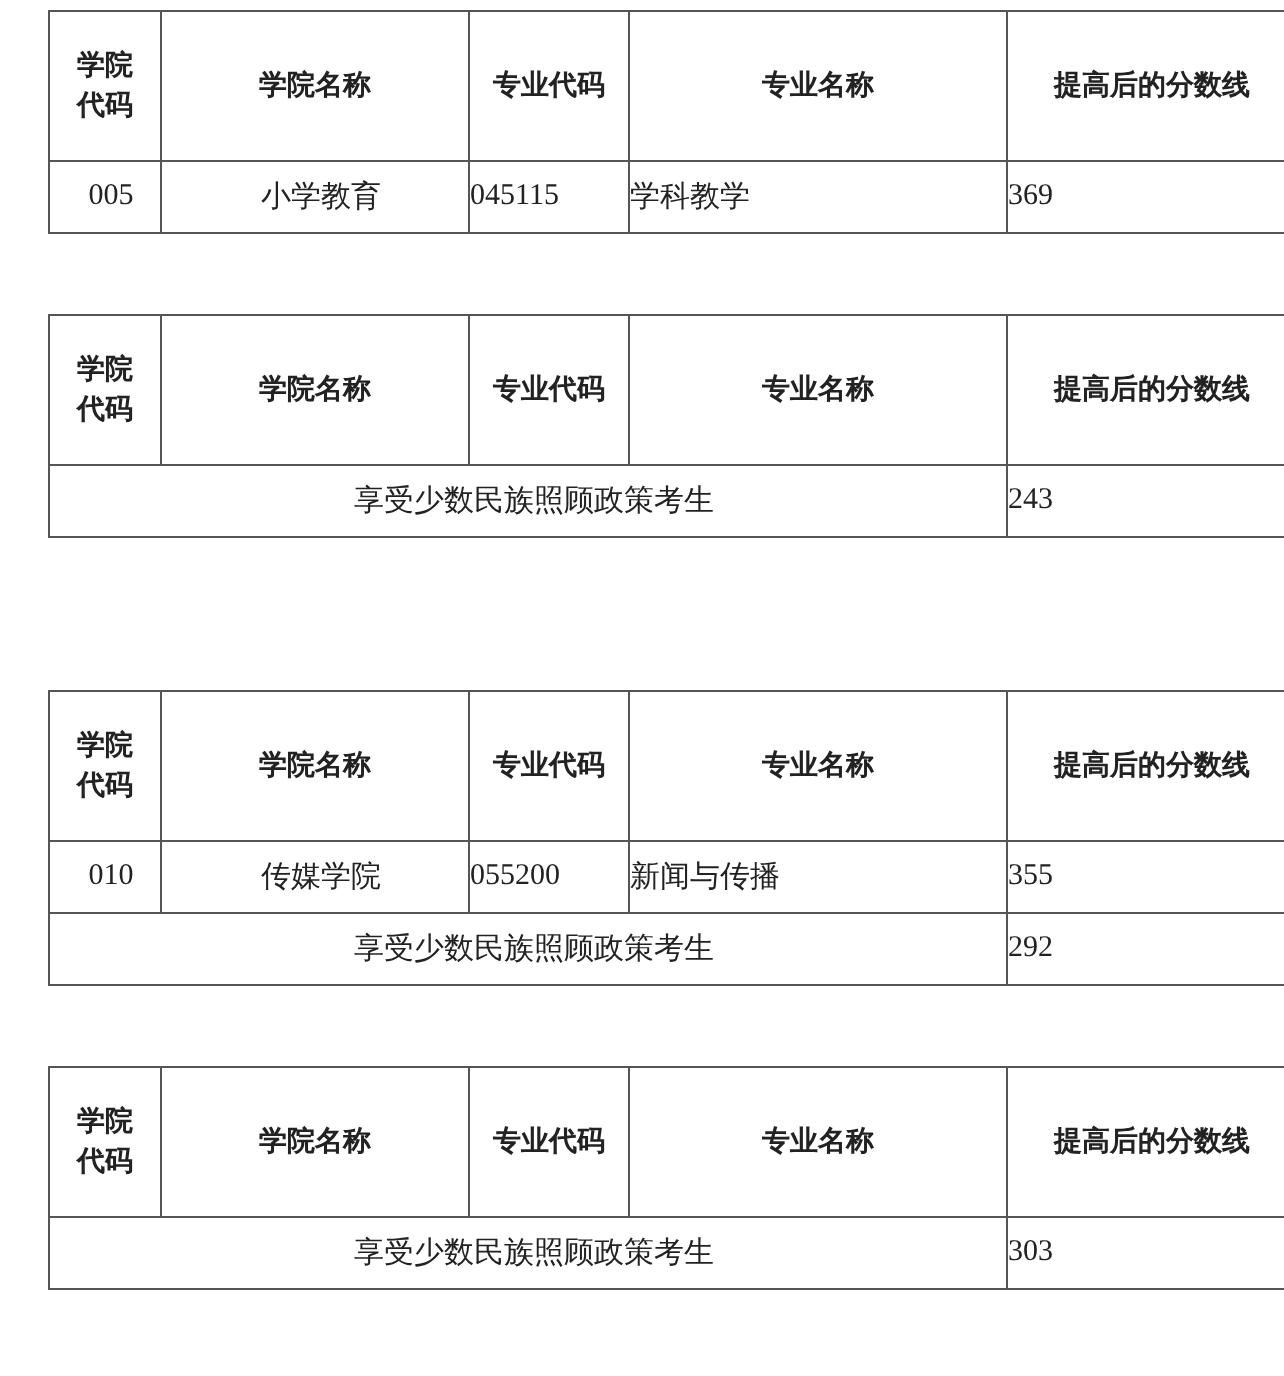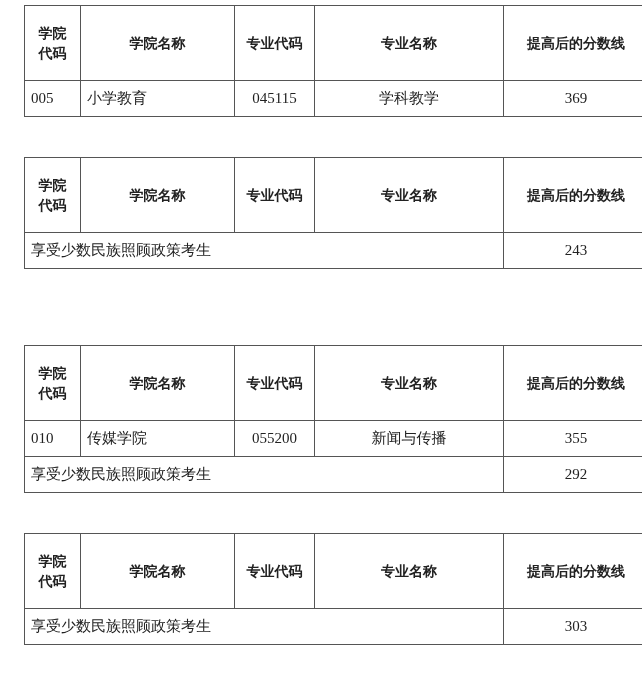--- a/index.html
+++ b/index.html
@@ -2,22 +2,22 @@
 <html><head>
 <meta charset="utf-8">
 <style>
   html, body { margin:0; padding:0; background:#ffffff; }
   body { width:642px; height:688px; position:relative; overflow:hidden;
          font-family: "DejaVu Serif", "Liberation Serif", serif; color:#222; }
   table { position:absolute; left:24px; border-collapse:collapse; width:624px; table-layout:fixed; }
   td, th { border:1px solid #555; padding:0; font-size:14px; font-weight:normal; }
   th { font-family: "DejaVu Sans", "Liberation Sans", sans-serif; font-weight:bold; font-size:14px; color:#222; text-align:center; height:74px; line-height:20px; }
   td { height:35px; }
-  .c { text-align:center; }
-  .l { text-align:left; padding-left:6px; }
+  .c { }
+  .l { text-align:center; padding-left:6px; }
   .serif { font-family: "Liberation Serif", "DejaVu Serif", serif; font-size:15px; }
 </style>
 </head>
 <body>
 
 <table style="top:5px;">
   <colgroup>
       <col style="width:56px">
       <col style="width:154px">
       <col style="width:80px">

